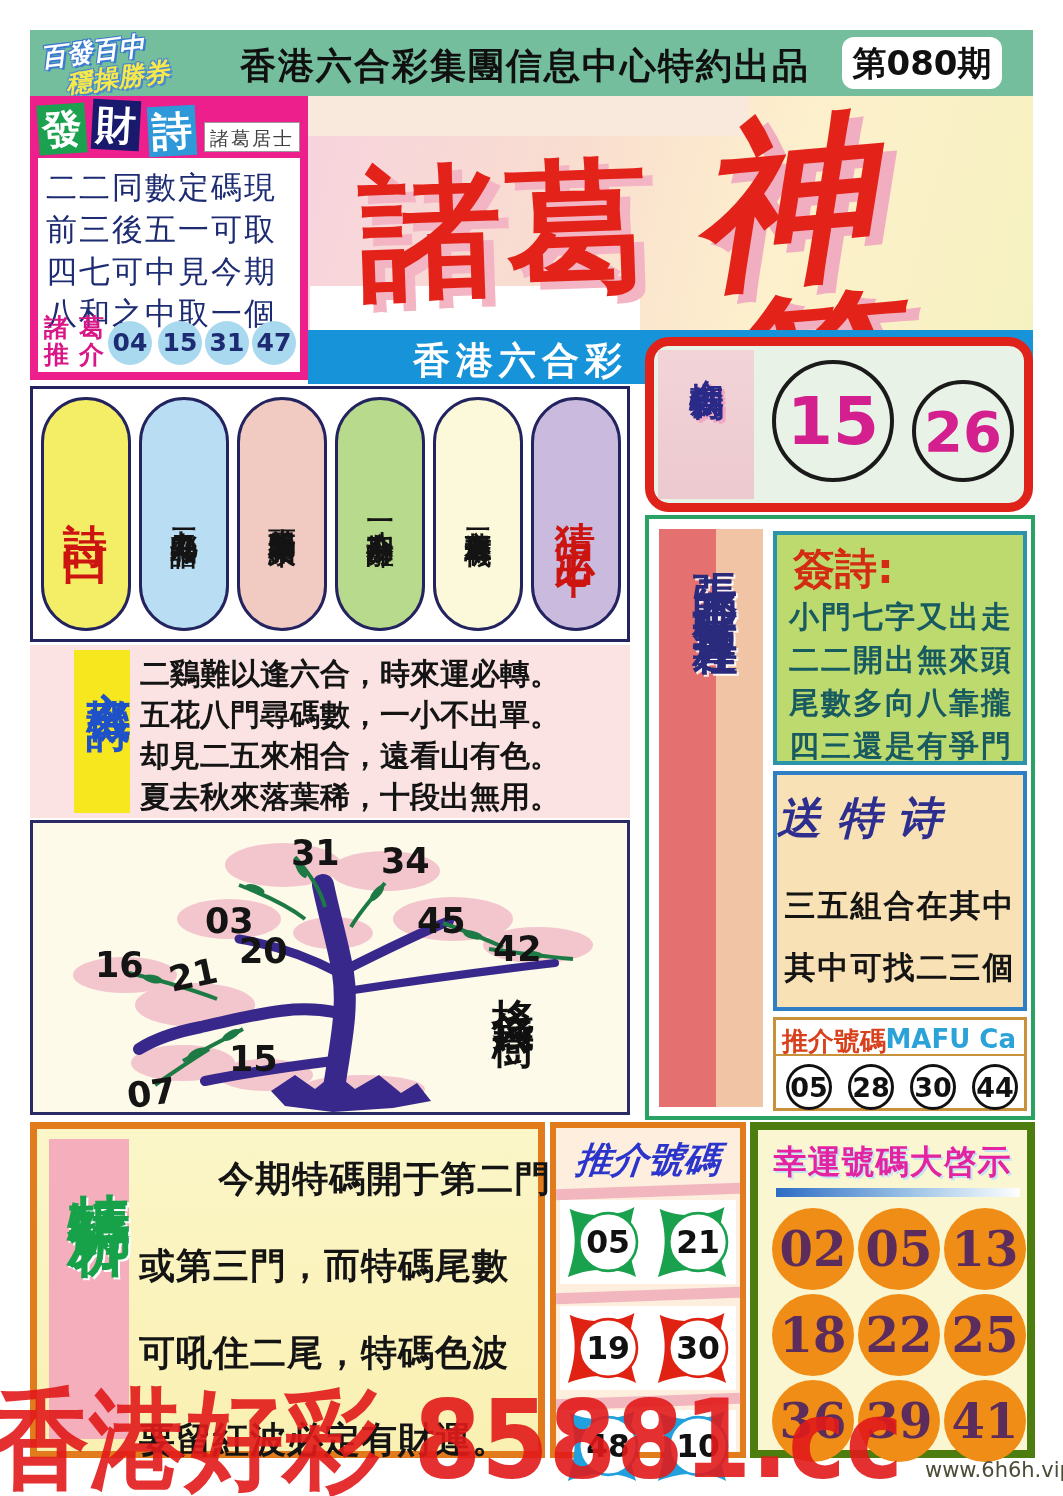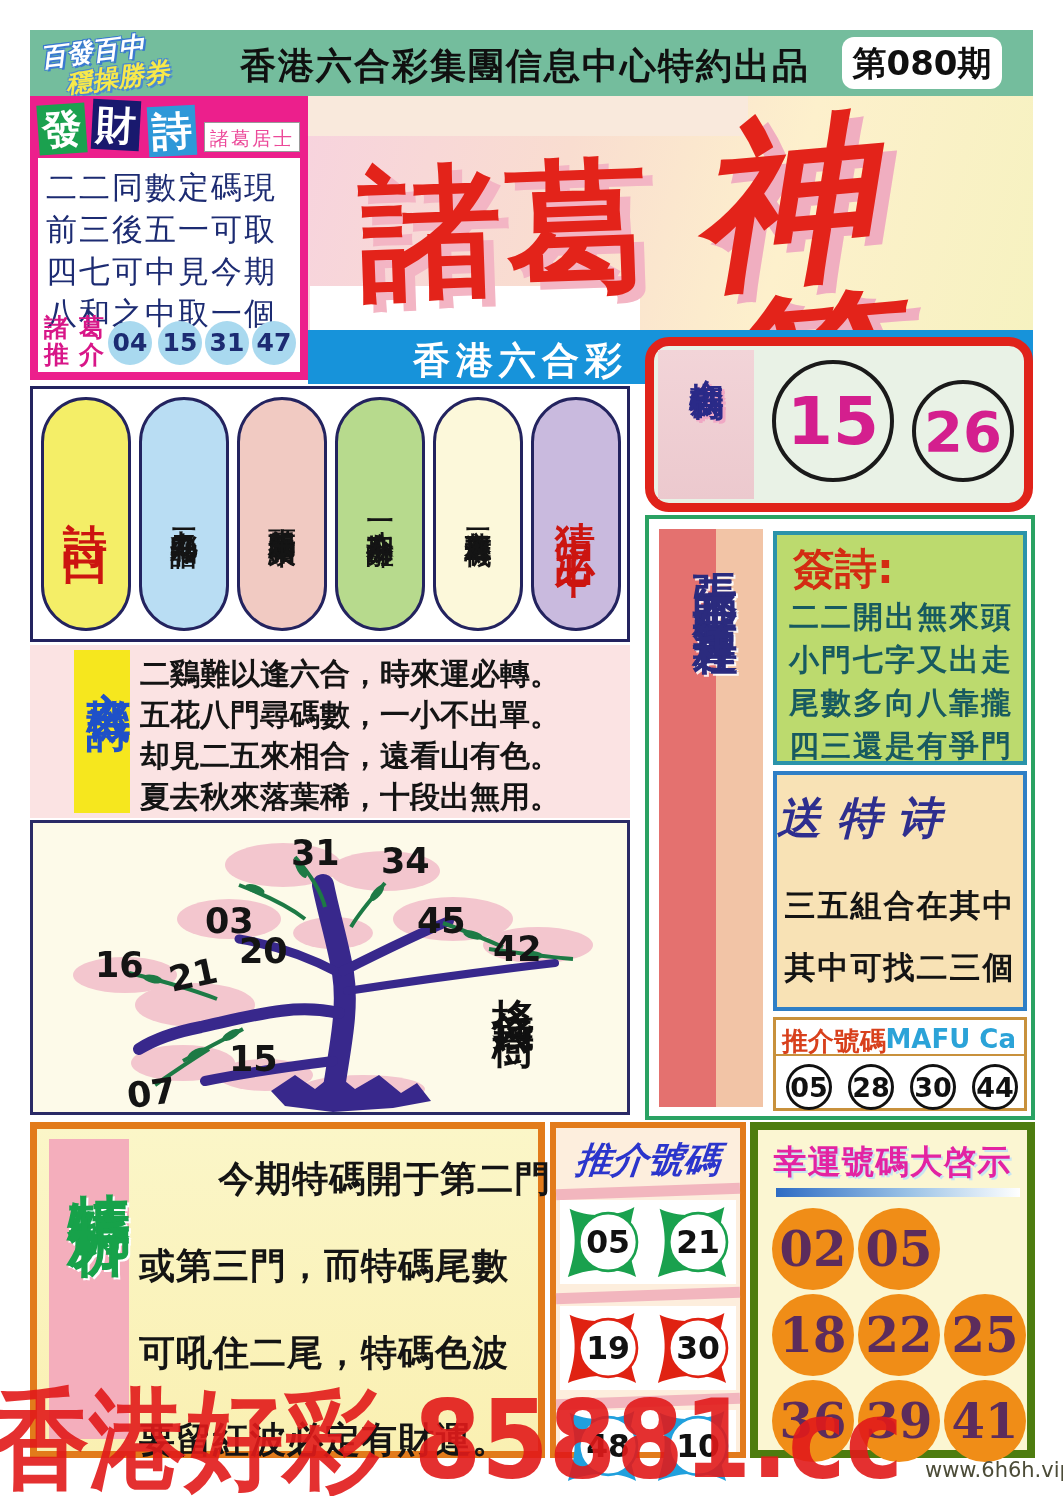--- a/index.html
+++ b/index.html
@@ -18,21 +18,21 @@
   .header-title{left:195px;top:12px;width:600px;text-align:center;font-size:36px;font-weight:bold;color:#101010;letter-spacing:2px}
   .issue-box{left:812px;top:7px;width:160px;height:52px;background:#fff;border-radius:12px;text-align:center;font-size:34px;font-weight:bold;color:#101010;line-height:52px}
 
   
   .facai{left:30px;top:96px;width:278px;height:284px;background:#ec1f8c}
   .facai-head{left:6px;top:4px;width:266px;height:56px}
   .fc-char{position:absolute;width:48px;height:50px;color:#fff;font-size:40px;font-weight:bold;text-align:center;line-height:50px}
   .fc1{left:2px;top:4px;background:#1ba14f;transform:rotate(-4deg)}
   .fc2{left:56px;top:0px;background:#19196e;transform:rotate(3deg)}
   .fc3{left:112px;top:6px;background:#2e98d8;transform:rotate(-3deg)}
-  .fc-author{position:absolute;left:168px;top:22px;width:96px;height:30px;background:#fff;border:1px solid #999;text-align:center;font-size:19px;color:#ec4899;line-height:30px;letter-spacing:2px}
+  .fc-author{position:absolute;left:168px;top:22px;width:96px;height:30px;background:#fff;border:1px solid #999;text-align:center;font-size:19px;color:#404040;line-height:30px;letter-spacing:2px}
   .facai-body{left:8px;top:62px;width:262px;height:214px;background:#fff}
   .facai-poem{padding:8px 6px 0 8px;font-size:31px;font-weight:normal;color:#1c2b72;line-height:42px;letter-spacing:2px;white-space:nowrap}
   .facai-rec{position:absolute;left:4px;bottom:4px;width:254px;height:54px}
   .rec-label{position:absolute;left:2px;top:0;font-size:25px;font-weight:bold;color:#d81688;line-height:27px;letter-spacing:10px;white-space:nowrap}
   .rec-ball{position:absolute;top:7px;width:44px;height:44px;border-radius:50%;background:#a9d9ef;color:#1c2b72;font-size:25px;font-weight:bold;text-align:center;line-height:44px}
 
   
   .masthead{left:308px;top:96px;width:725px;height:234px;background:linear-gradient(105deg,#f7d3de 0%,#f9ddd0 35%,#fdf0cc 65%,#f6f2c0 100%)}
   .mast-patch{position:absolute;left:2px;bottom:0;width:330px;height:44px;background:#fff}
   .mast-patch2{position:absolute;left:0px;top:0;width:440px;height:40px;background:#f9e9dc}
@@ -259,22 +259,22 @@
     <div class="tree-label vtext serif">搖錢樹</div>
   </div>
 
   <div class="abs rightbox">
     <div class="zhang-strip">
       <div class="zhang-label vtext">張天師十二生肖算運程</div>
     </div>
     <div class="qianshi">
       <div class="qs-title">簽詩:</div>
       <div class="qs-lines">
+        <div>小門七字又出走</div>
         <div>二二開出無來頭</div>
-        <div>小門七字又出走</div>
         <div>尾數多向八靠攏</div>
         <div>四三還是有爭門</div>
       </div>
     </div>
     <div class="songte">
       <div class="st-title serif">送特诗</div>
       <div class="st-line" style="top:110px">三五組合在其中</div>
       <div class="st-line" style="top:172px">其中可找二三個</div>
     </div>
     <div class="mafu">
@@ -352,20 +352,21 @@
           </svg>
       </div>
     </div>
   </div>
 
   <div class="abs lucky">
     <div class="lk-title">幸運號碼大啓示</div>
     <div class="lk-bar"></div>
     <div class="lk-ball serif" style="left:14px;top:78px">02</div>
     <div class="lk-ball serif" style="left:100px;top:78px">05</div>
+    <div class="lk-ball serif" style="left:186px;top:78px">13</div>
     <div class="lk-ball serif" style="left:14px;top:164px">18</div>
     <div class="lk-ball serif" style="left:100px;top:164px">22</div>
     <div class="lk-ball serif" style="left:186px;top:164px">25</div>
     <div class="lk-ball serif" style="left:14px;top:250px">36</div>
     <div class="lk-ball serif" style="left:100px;top:250px">39</div>
     <div class="lk-ball serif" style="left:186px;top:250px">41</div>
   </div>
 
   <div class="abs watermark">香港好彩 85881.cc</div>
   <div class="abs site">www.6h6h.vip</div>

